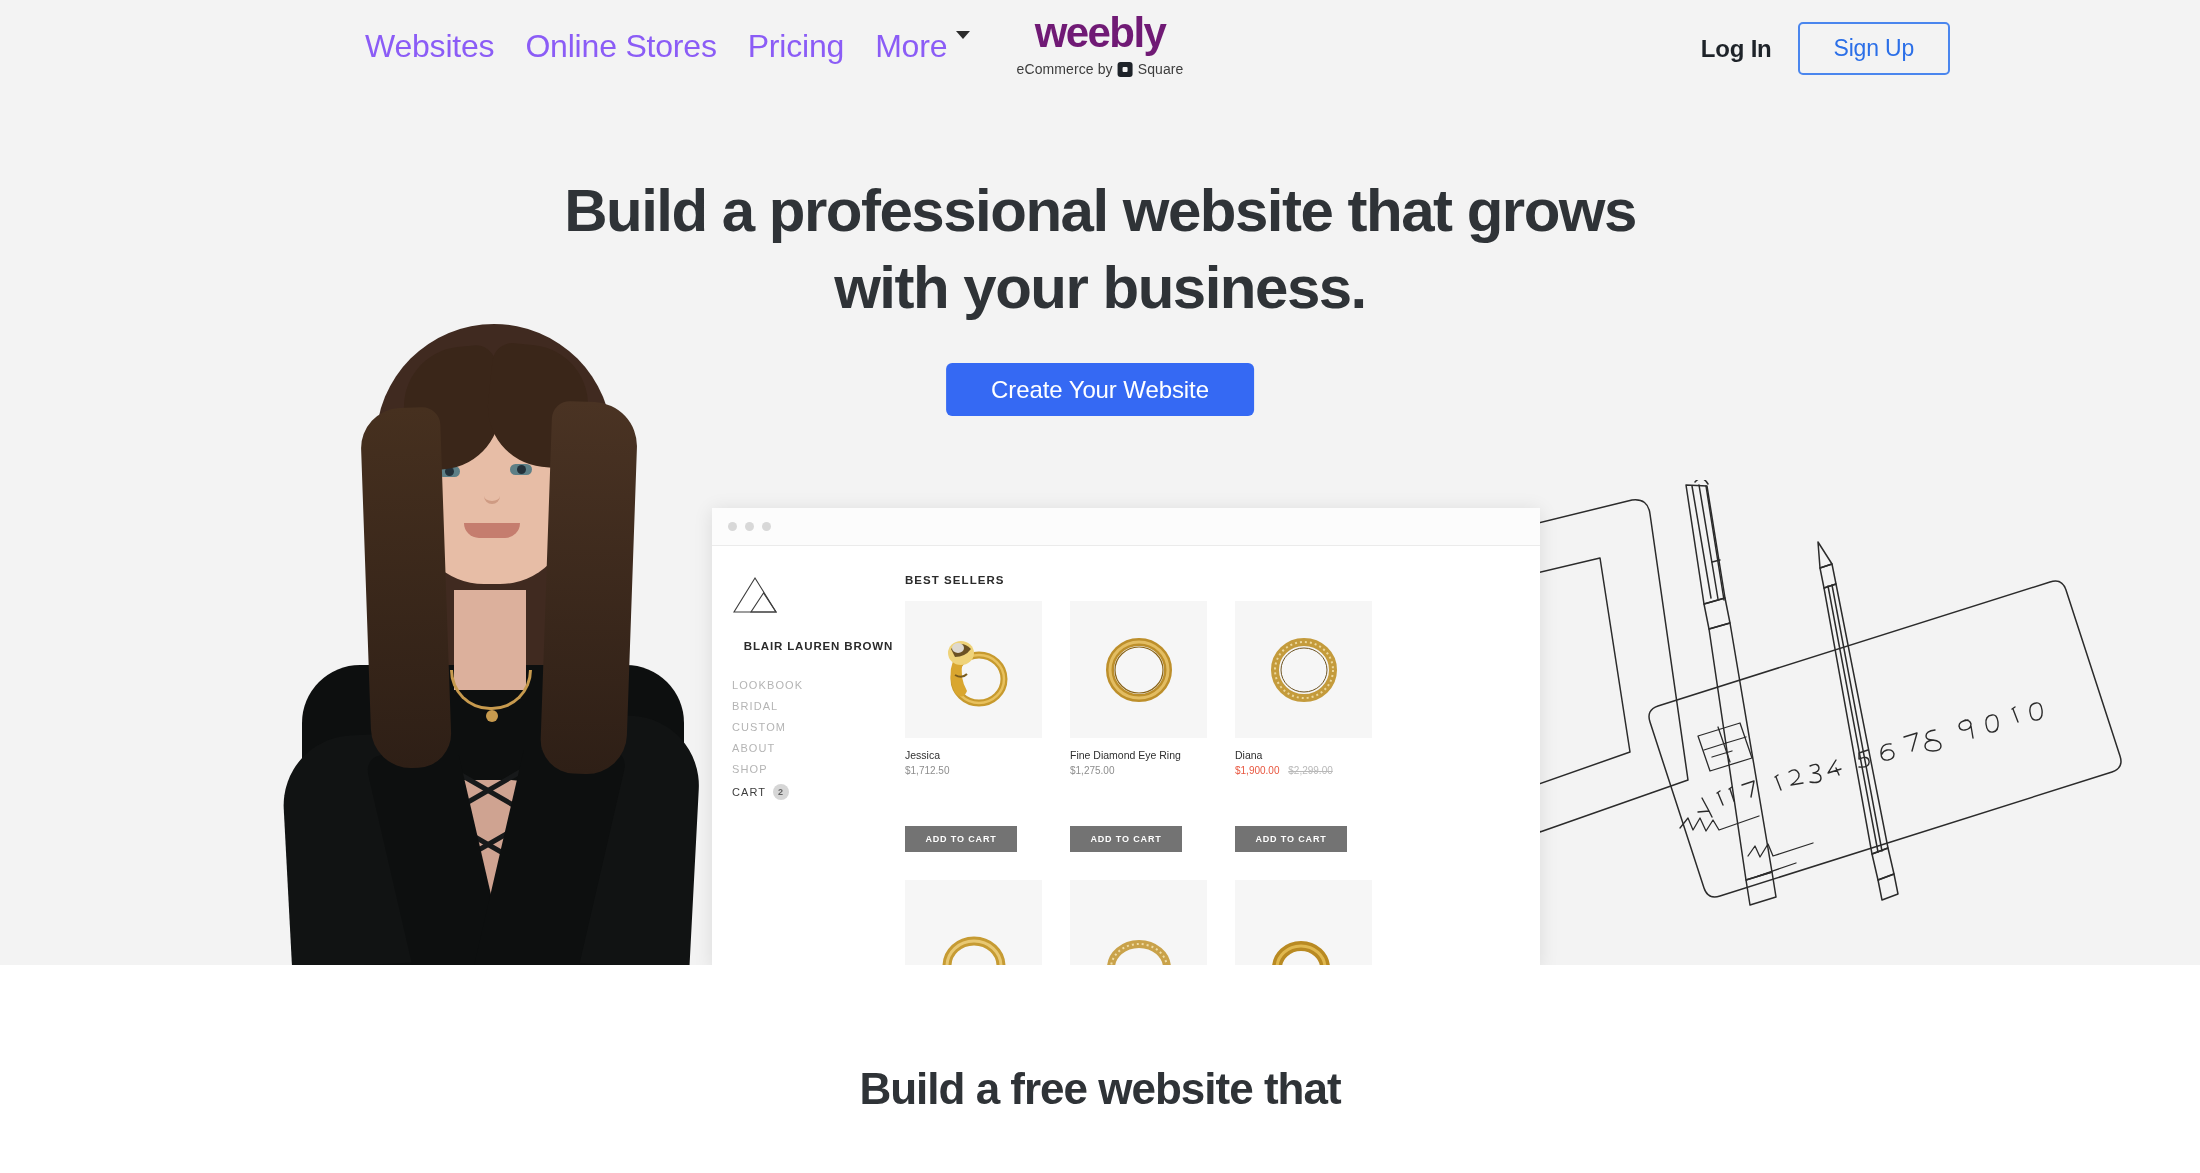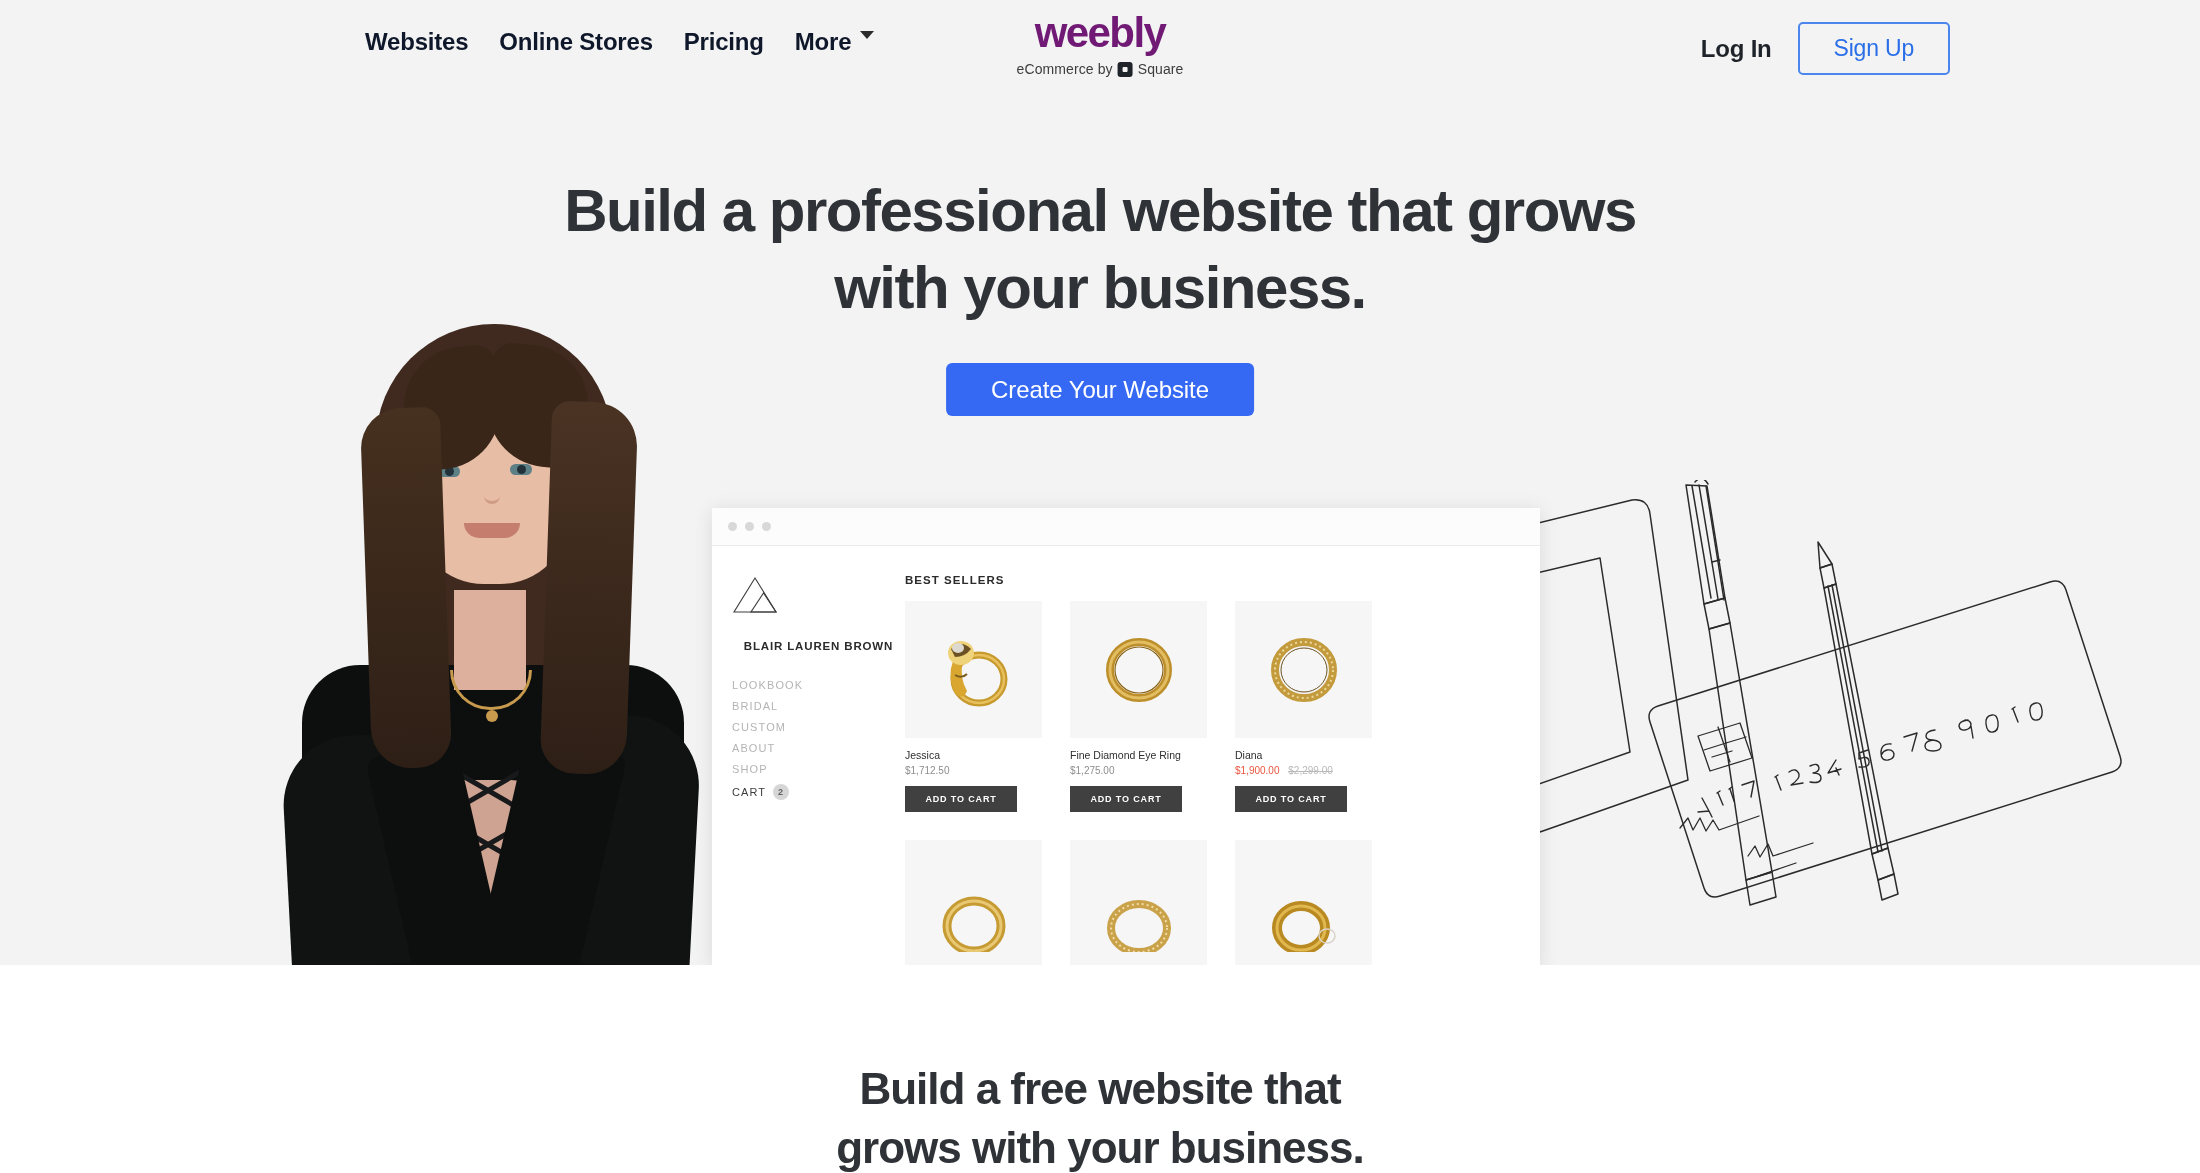--- a/index.html
+++ b/index.html
@@ -29,21 +29,21 @@
     position: absolute; left: 0; top: 0;
     width: 2200px; height: 95px;
     display: flex; align-items: center;
     z-index: 40;
   }
   .nav-left {
     position: absolute; left: 365px; top: 28px;
     display: flex; align-items: center; gap: 31px;
   }
   .nav-link {
-    font-size: 24px; color: #0f172a; font-weight: 700;
+    font-size: 32px; color: #8b5cf6; font-weight: 400;
     letter-spacing: -0.2px; white-space: nowrap; cursor: pointer;
   }
   .nav-more { display: flex; align-items: flex-start; gap: 9px; cursor: pointer; }
   .caret {
     width: 0; height: 0;
     border-left: 7px solid transparent;
     border-right: 7px solid transparent;
     border-top: 8px solid #2b2b2b;
     margin-top: 3px;
   }
@@ -219,23 +219,23 @@
     width: 137px; height: 137px; background: #f6f6f6;
     display: flex; align-items: center; justify-content: center;
     margin-bottom: 11px;
   }
   .card-img.row2 { height: 137px; }
   .card-name { font-size: 10.5px; color: #2f2f2f; margin-bottom: 4px; font-weight: 500; }
   .card-price { font-size: 10px; color: #8d8d8d; margin-bottom: 10px; }
   .card-price .sale { color: #e8563f; margin-right: 6px; }
   .card-price .old { text-decoration: line-through; color:#b9b9b9; }
   .atc {
-    background: #404040; color: #ffffff; border: none;
+    background: #737373; color: #ffffff; border: none;
     font-size: 9px; font-weight: 600; letter-spacing: 0.85px;
-    padding: 8px 0; width: 112px; cursor: pointer;
+    padding: 8px 0; width: 112px; cursor: pointer; margin-top: 40px;
   }
 
   
   .below {
     position: absolute; left: 0; top: 965px; width: 2200px; height: 208px;
     background: #ffffff;
   }
   .below-head {
     position: absolute; left: 0; top: 95px; width: 2200px;
     text-align: center;
@@ -503,17 +503,16 @@
           </div>
         </div>
       </div>
     </div>
 
   </div>
 
   <div class="below">
     <h2 class="below-head">
       <span>Build a free website that</span><br>
-      <span>grows with your business.</span>
     </h2>
   </div>
 
 </div>
 
 </body></html>

